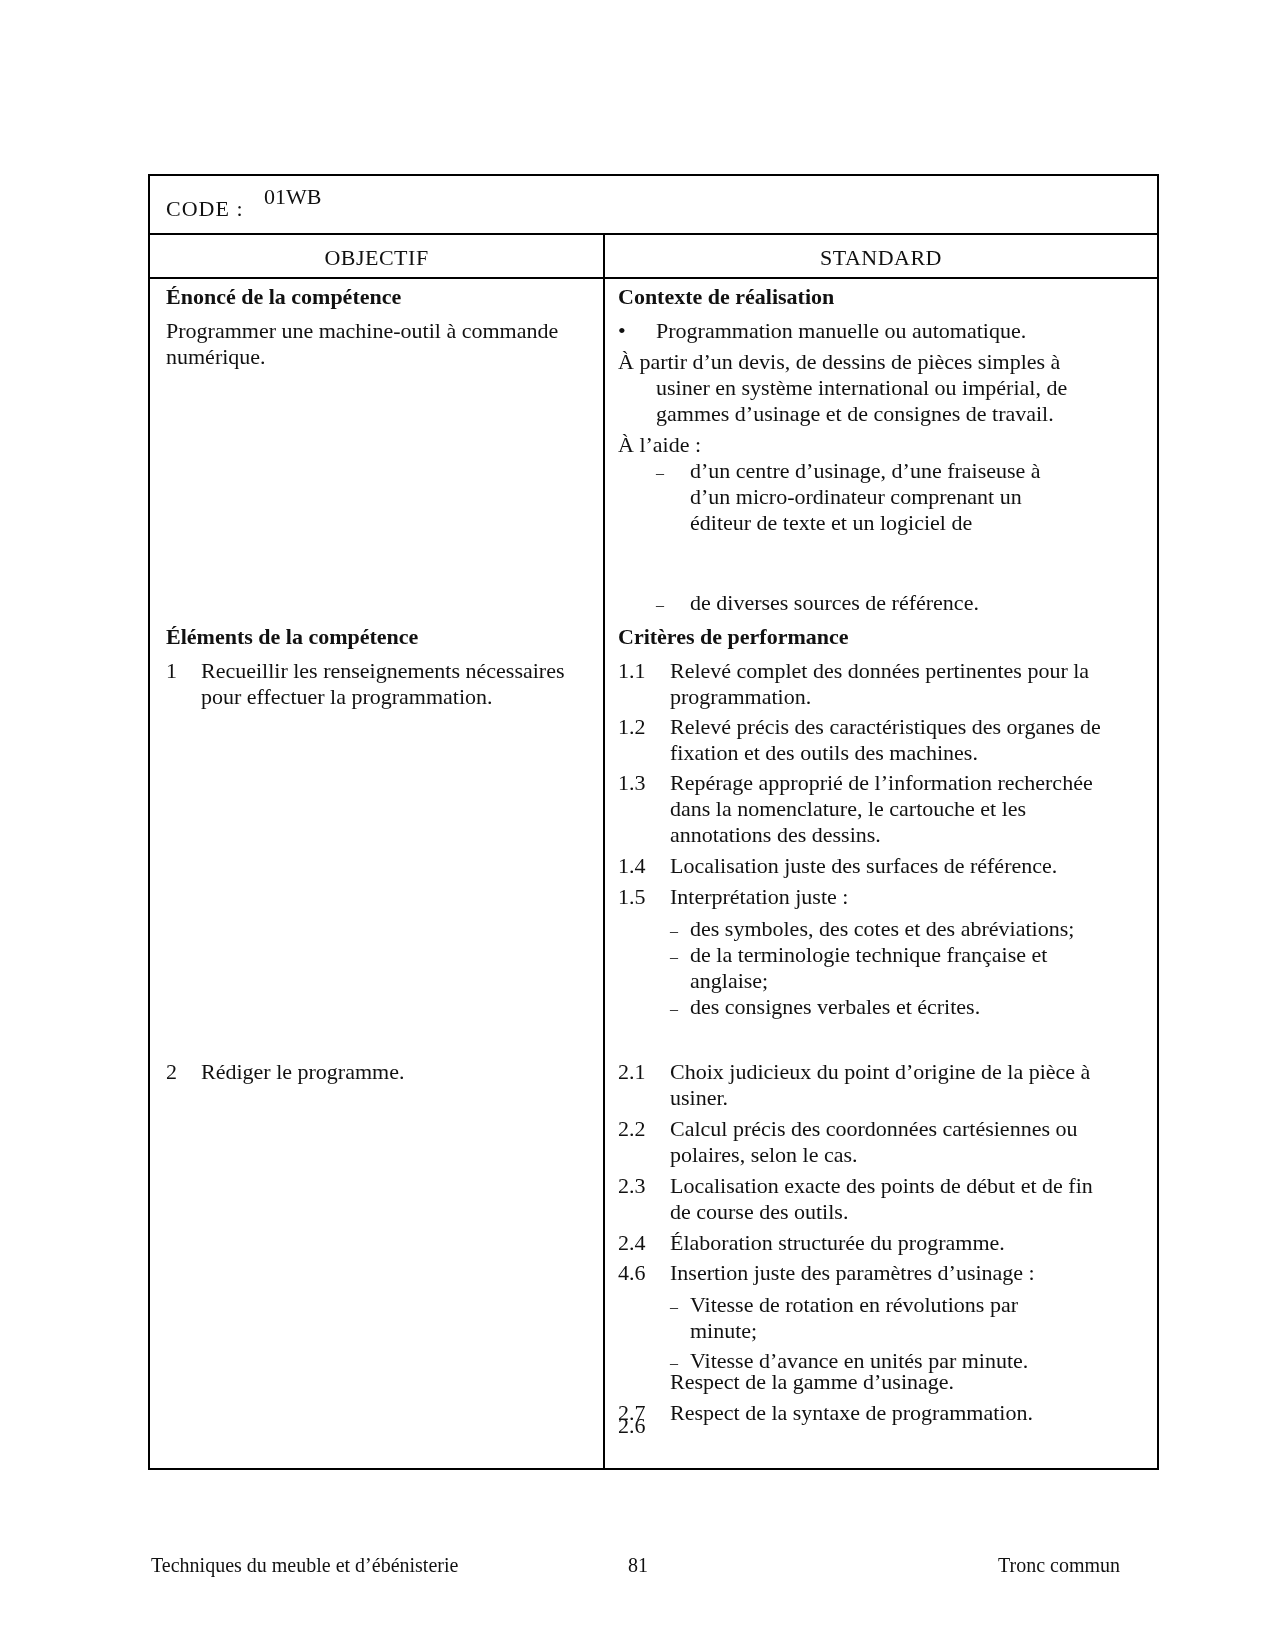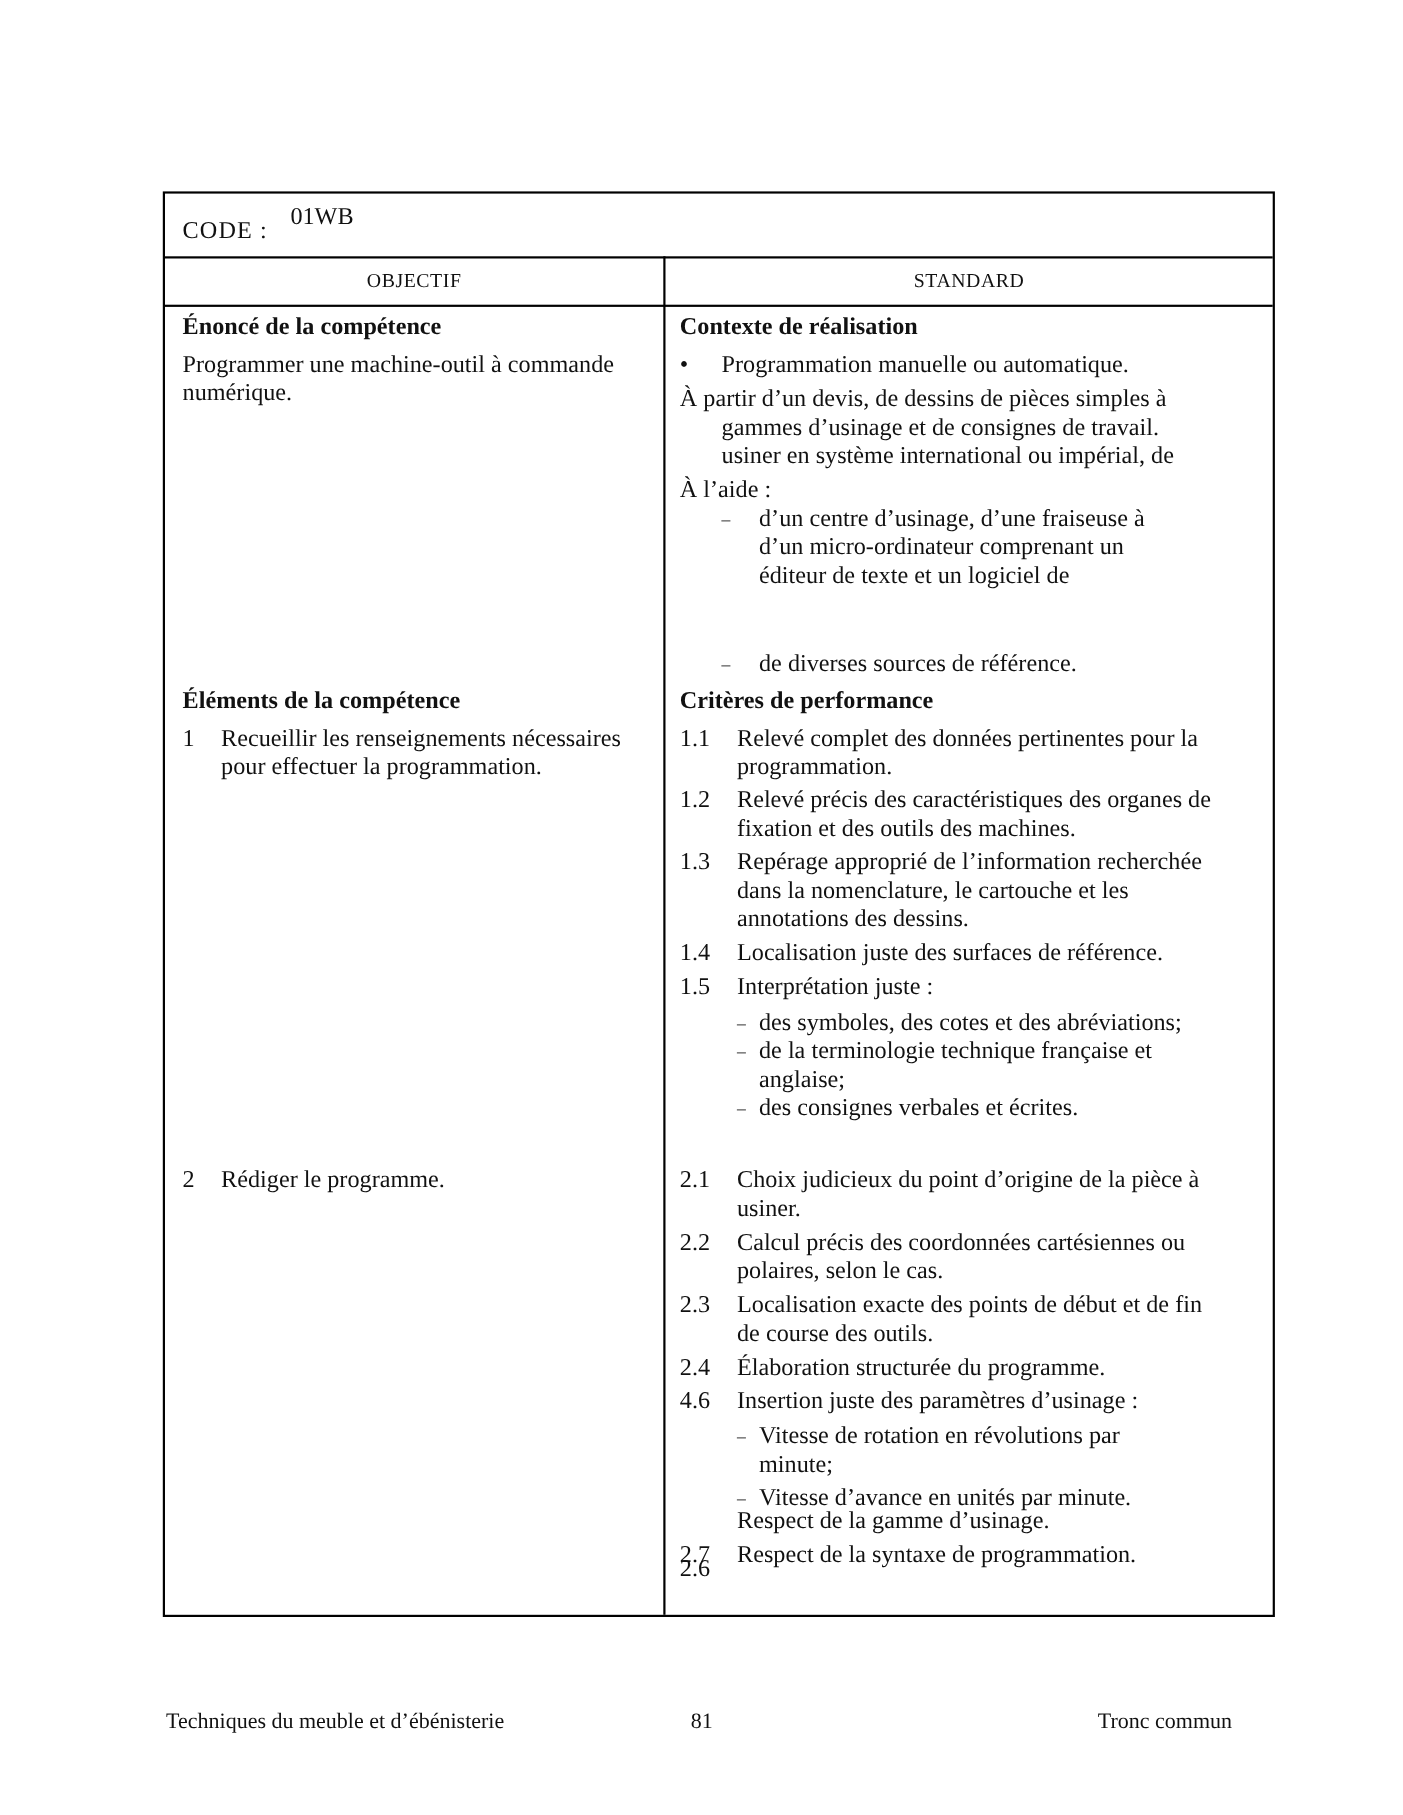--- a/index.html
+++ b/index.html
@@ -3,21 +3,21 @@
 <meta charset="utf-8">
 <style>
   html, body { margin: 0; padding: 0; background: #ffffff; }
   body { width: 1275px; height: 1650px; position: relative; font-family: "Liberation Serif", "DejaVu Serif", serif; color: #111; }
   .tbl { position: absolute; left: 148px; top: 174px; width: 1011px; height: 1296px; border: 2px solid #000; box-sizing: border-box; }
   .code-row { position: absolute; left: 0; top: 0; right: 0; height: 57px; border-bottom: 2px solid #000; }
   .code-label { position: absolute; left: 16px; top: 20px; font-size: 22px; letter-spacing: 1px; }
   .code-value { position: absolute; left: 114px; top: 8px; font-size: 22px; }
   .col-divider { position: absolute; left: 453px; top: 57px; bottom: 0; width: 0; border-left: 2px solid #000; }
   .hdr-row { position: absolute; left: 0; right: 0; top: 57px; height: 44px; border-bottom: 2px solid #000; }
-  .hdr { position: absolute; top: 12px; font-size: 18px; text-align: center; letter-spacing: 0.5px; }
+  .hdr { position: absolute; top: 12px; font-size: 22px; text-align: center; letter-spacing: 0.5px; }
   .hdr.left { left: 0; width: 453px; }
   .hdr.right { left: 455px; right: 0; }
   .cell { position: absolute; font-size: 22px; line-height: 26px; }
   .left-col { left: 16px; width: 425px; }
   .right-col { left: 468px; width: 530px; }
   .bold { font-weight: bold; }
   .dash { position: absolute; font-size: 16px; }
   .footer { position: absolute; top: 1554px; font-size: 20px; }
 </style>
 </head>
@@ -40,22 +40,22 @@
   </div>
   <div class="cell left-col bold" style="top:108px">Énoncé de la compétence</div>
 
   <div class="cell right-col bold" style="top:108px">Contexte de réalisation</div>
   <div class="cell right-col" style="top:142px">
     <span style="position:absolute;left:0">•</span>
     <span style="position:absolute;left:38px;white-space:nowrap">Programmation manuelle ou automatique.</span>
   </div>
   <div class="cell right-col" style="top:173px">
     <div>À partir d’un devis, de dessins de pièces simples à</div>
+    <div style="padding-left:38px">usiner en système international ou impérial, de</div>
     <div style="padding-left:38px">gammes d’usinage et de consignes de travail.</div>
-    <div style="padding-left:38px">usiner en système international ou impérial, de</div>
   </div>
   <div class="cell right-col" style="top:256px">À l’aide :</div>
   <div class="cell right-col" style="top:282px">
     <span class="dash" style="left:38px;top:2px">–</span>
     <div style="padding-left:72px">
       <div>d’un centre d’usinage, d’une fraiseuse à</div>
       <div>d’un micro-ordinateur comprenant un</div>
       <div>éditeur de texte et un logiciel de</div>
     </div>
   </div>

